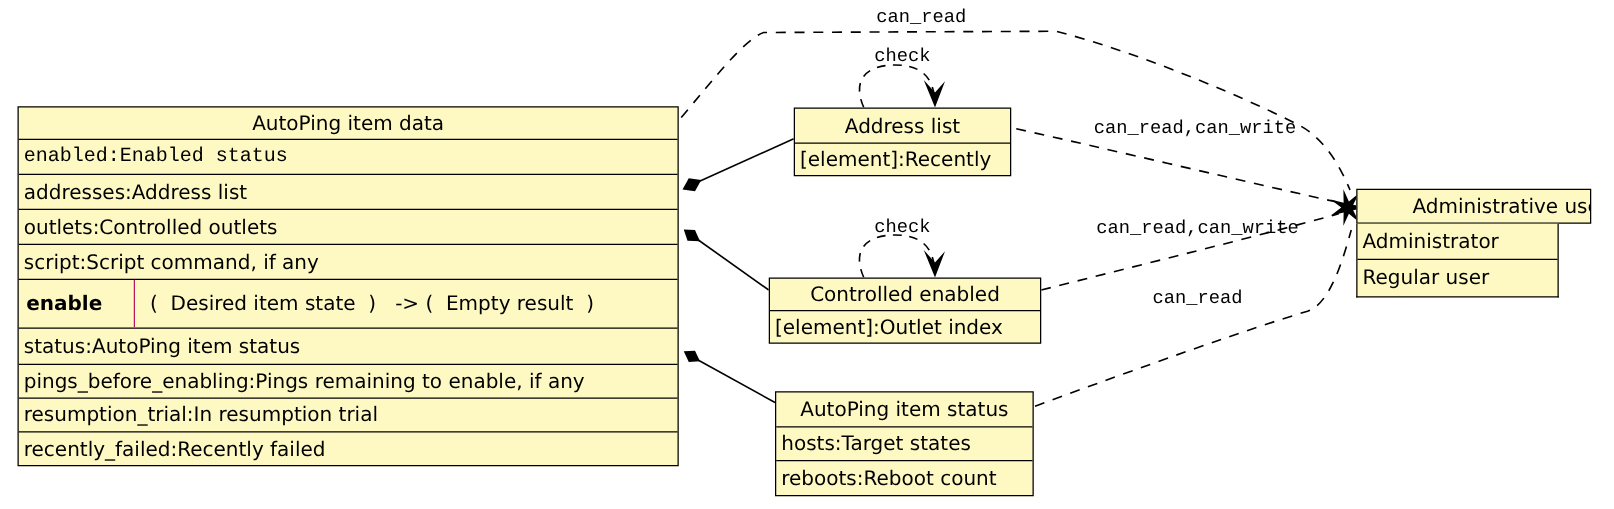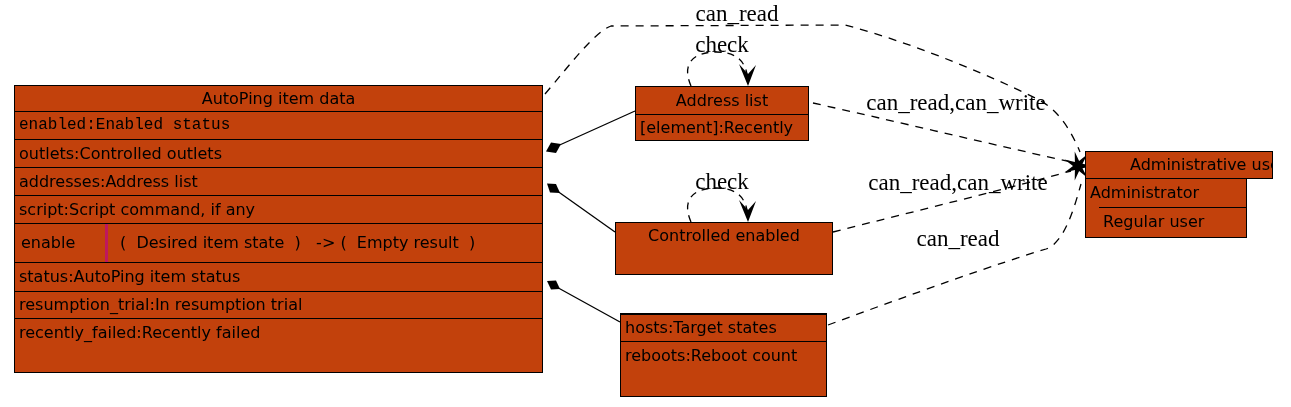--- a/index.html
+++ b/index.html
@@ -10,21 +10,21 @@
     background: #ffffff;
     font-family: "DejaVu Sans", sans-serif;
     color: #000000;
     overflow: hidden;
   }
   #edges { position: absolute; left: 0; top: 0; width: 1291px; height: 407px; }
 
   .node {
     position: absolute;
     box-sizing: border-box;
-    background: #c2410c;
+    background: #fef9c3;
     font-size: 16px;
     line-height: 1.1;
   }
   .tbl { border: 1px solid #000000; }
   .row {
     box-sizing: border-box;
     border-top: 1px solid #000000;
     display: flex;
     align-items: center;
     padding: 0 4px;
@@ -34,28 +34,28 @@
   .row.first { border-top: none; }
   .hdr { justify-content: center; }
   .methodrow { padding: 0; }
   .mcell {
     box-sizing: border-box;
     height: 100%;
     display: flex;
     align-items: center;
     padding: 0 6px;
   }
-  .mname { width: 93px; border-right: 3px solid #be185d; }
+  .mname { width: 93px; border-right: 1px solid #be185d; font-weight: bold; }
   .msig { flex: 1; white-space: pre; padding-left: 12px; }
 
   .edge-label {
     position: absolute;
     transform: translate(-50%, -50%);
-    font-family: Liberation Serif, serif;
-    font-size: 23px;
+    font-family: Liberation Mono, monospace;
+    font-size: 15px;
     white-space: nowrap;
   }
 </style>
 </head>
 <body>
 
 <div id="canvas">
 
   <svg id="edges" viewBox="0 0 1291 407" xmlns="http://www.w3.org/2000/svg">
 
@@ -75,52 +75,55 @@
     <polygon points="560,193 550,192.5 547,183.5 556,184" fill="#000"></polygon>
     <path d="M553,285 L620,322" fill="none" stroke="#000" stroke-width="1.3"></path>
     <polygon points="560,289 551,289.5 547,281 556,280.5" fill="#000"></polygon>
 
     <polygon fill="#000" points="1093,166 1082.5,168.2 1087.4,177.7 1079.1,170.9 1074.7,180.6 1074.9,169.9 1064.5,172.5 1073,166 1064.5,159.5 1074.9,162.1 1074.7,151.4 1079.1,161.1 1087.4,154.3 1082.5,163.8"></polygon>
   </svg>
 
   <div class="node tbl" style="left:14px; top:85px; width:529px; height:288px;">
     <div class="row first hdr" style="height:25px;">AutoPing item data</div>
     <div class="row" style="height:28px;font-family:Liberation Mono, monospace;">enabled:Enabled status</div>
+    <div class="row" style="height:28px;">addresses:Address list</div>
     <div class="row" style="height:28px;">outlets:Controlled outlets</div>
-    <div class="row" style="height:28px;">addresses:Address list</div>
     <div class="row" style="height:28px;">script:Script command, if any</div>
     <div class="row methodrow" style="height:39px;">
       <div class="mcell mname">enable</div>
       <div class="mcell msig">(  Desired item state  )   -&gt; (  Empty result  )</div>
     </div>
     <div class="row" style="height:29px;">status:AutoPing item status</div>
+    <div class="row" style="height:27px;">pings_before_enabling:Pings remaining to enable, if any</div>
     <div class="row" style="height:27px;">resumption_trial:In resumption trial</div>
     <div class="row" style="height:29px;">recently_failed:Recently failed</div>
   </div>
 
   <div class="node tbl" style="left:635px; top:86px; width:174px; height:55px;text-align:right;">
     <div class="row first hdr" style="height:27px;">Address list</div>
     <div class="row" style="height:26px;">[element]:Recently</div>
   </div>
 
   <div class="node tbl" style="left:615px; top:222px; width:218px; height:53px;">
     <div class="row first hdr" style="height:25px;">Controlled enabled</div>
+    <div class="row" style="height:26px;">[element]:Outlet index</div>
   </div>
 
   <div class="node tbl" style="left:620px; top:313px; width:207px; height:84px;">
+    <div class="row first hdr" style="height:27px;">AutoPing item status</div>
     <div class="row" style="height:27px;">hosts:Target states</div>
     <div class="row" style="height:28px;">reboots:Reboot count</div>
   </div>
 
   <div class="node tbl" style="left:1085px; top:151px; width:188px; height:28px;">
     <div class="row first" style="height:26px;margin-left:40px;">Administrative user</div>
   </div>
   <div class="node tbl" style="left:1085px; top:179px; width:162px; height:59px; border-top:none;">
     <div class="row first" style="height:28px;">Administrator</div>
-    <div class="row" style="height:29px;margin-left:13px;">Regular user</div>
+    <div class="row" style="height:29px;">Regular user</div>
   </div>
 
   <div class="edge-label" style="left:737px; top:14px;">can_read</div>
   <div class="edge-label" style="left:722px; top:45px;">check</div>
   <div class="edge-label" style="left:956px; top:103px;">can_read,can_write</div>
   <div class="edge-label" style="left:722px; top:182px;">check</div>
   <div class="edge-label" style="left:958px; top:183px;">can_read,can_write</div>
   <div class="edge-label" style="left:958px; top:239px;">can_read</div>
 
 </div>

